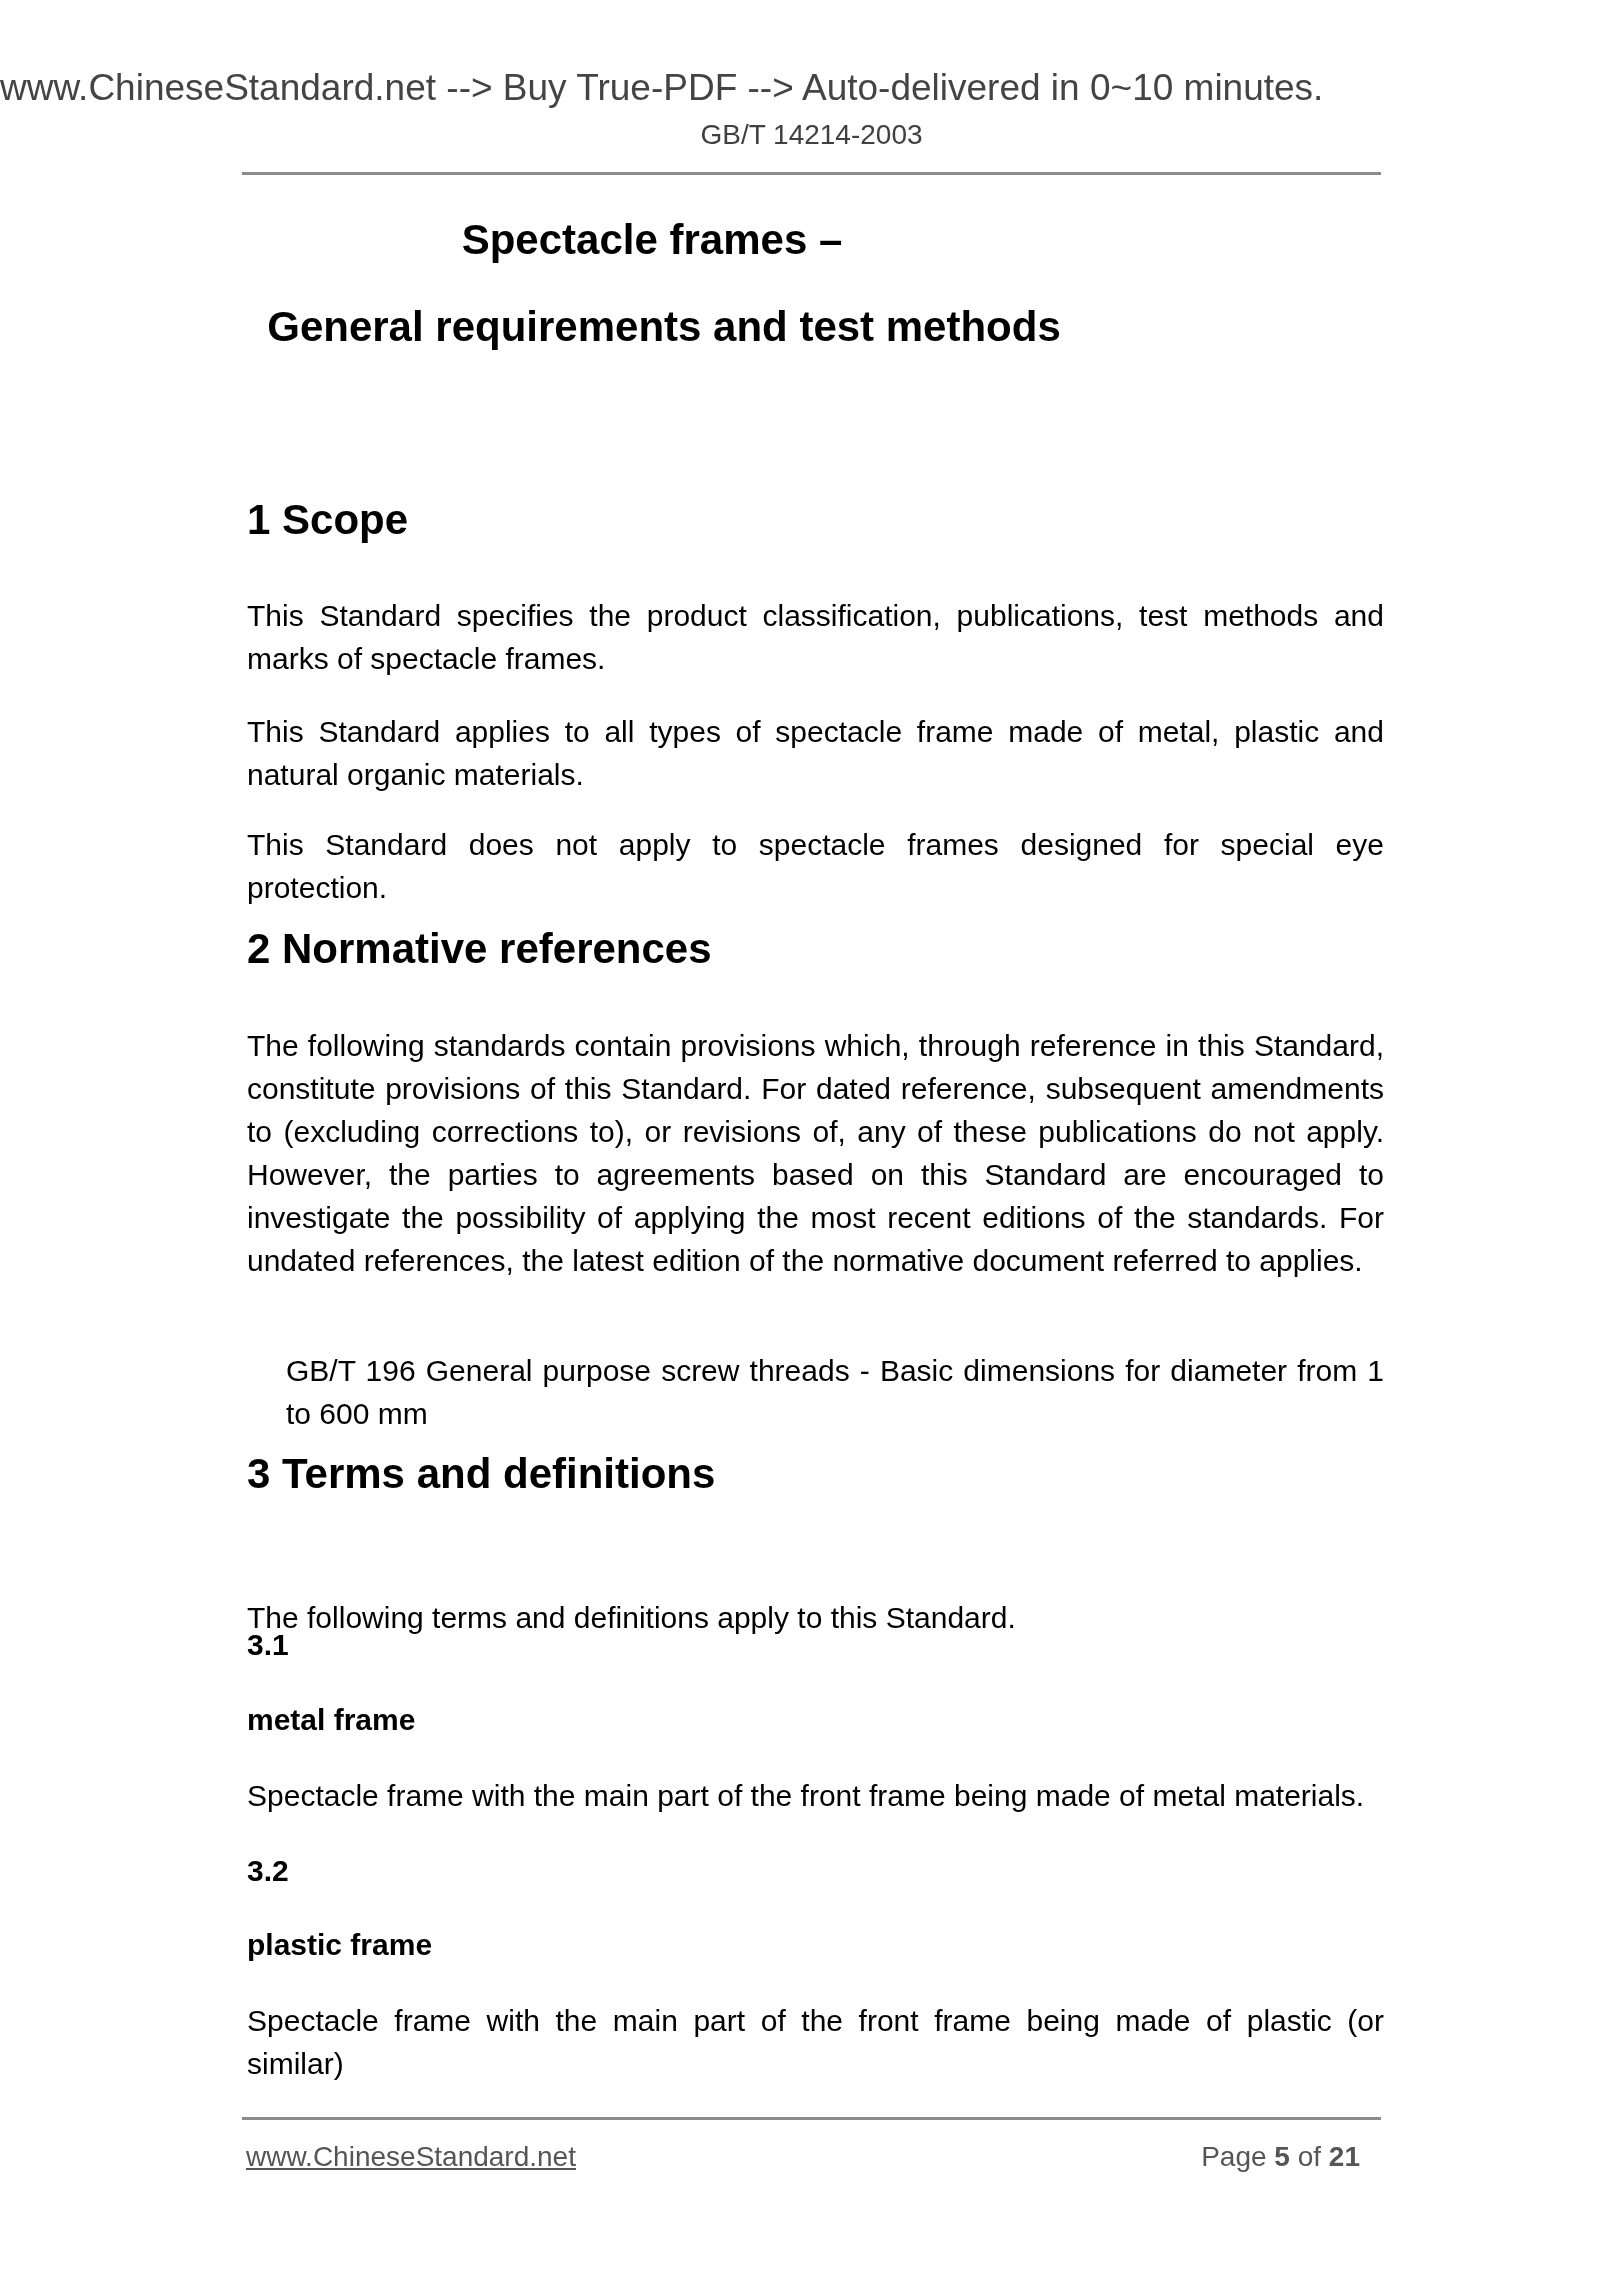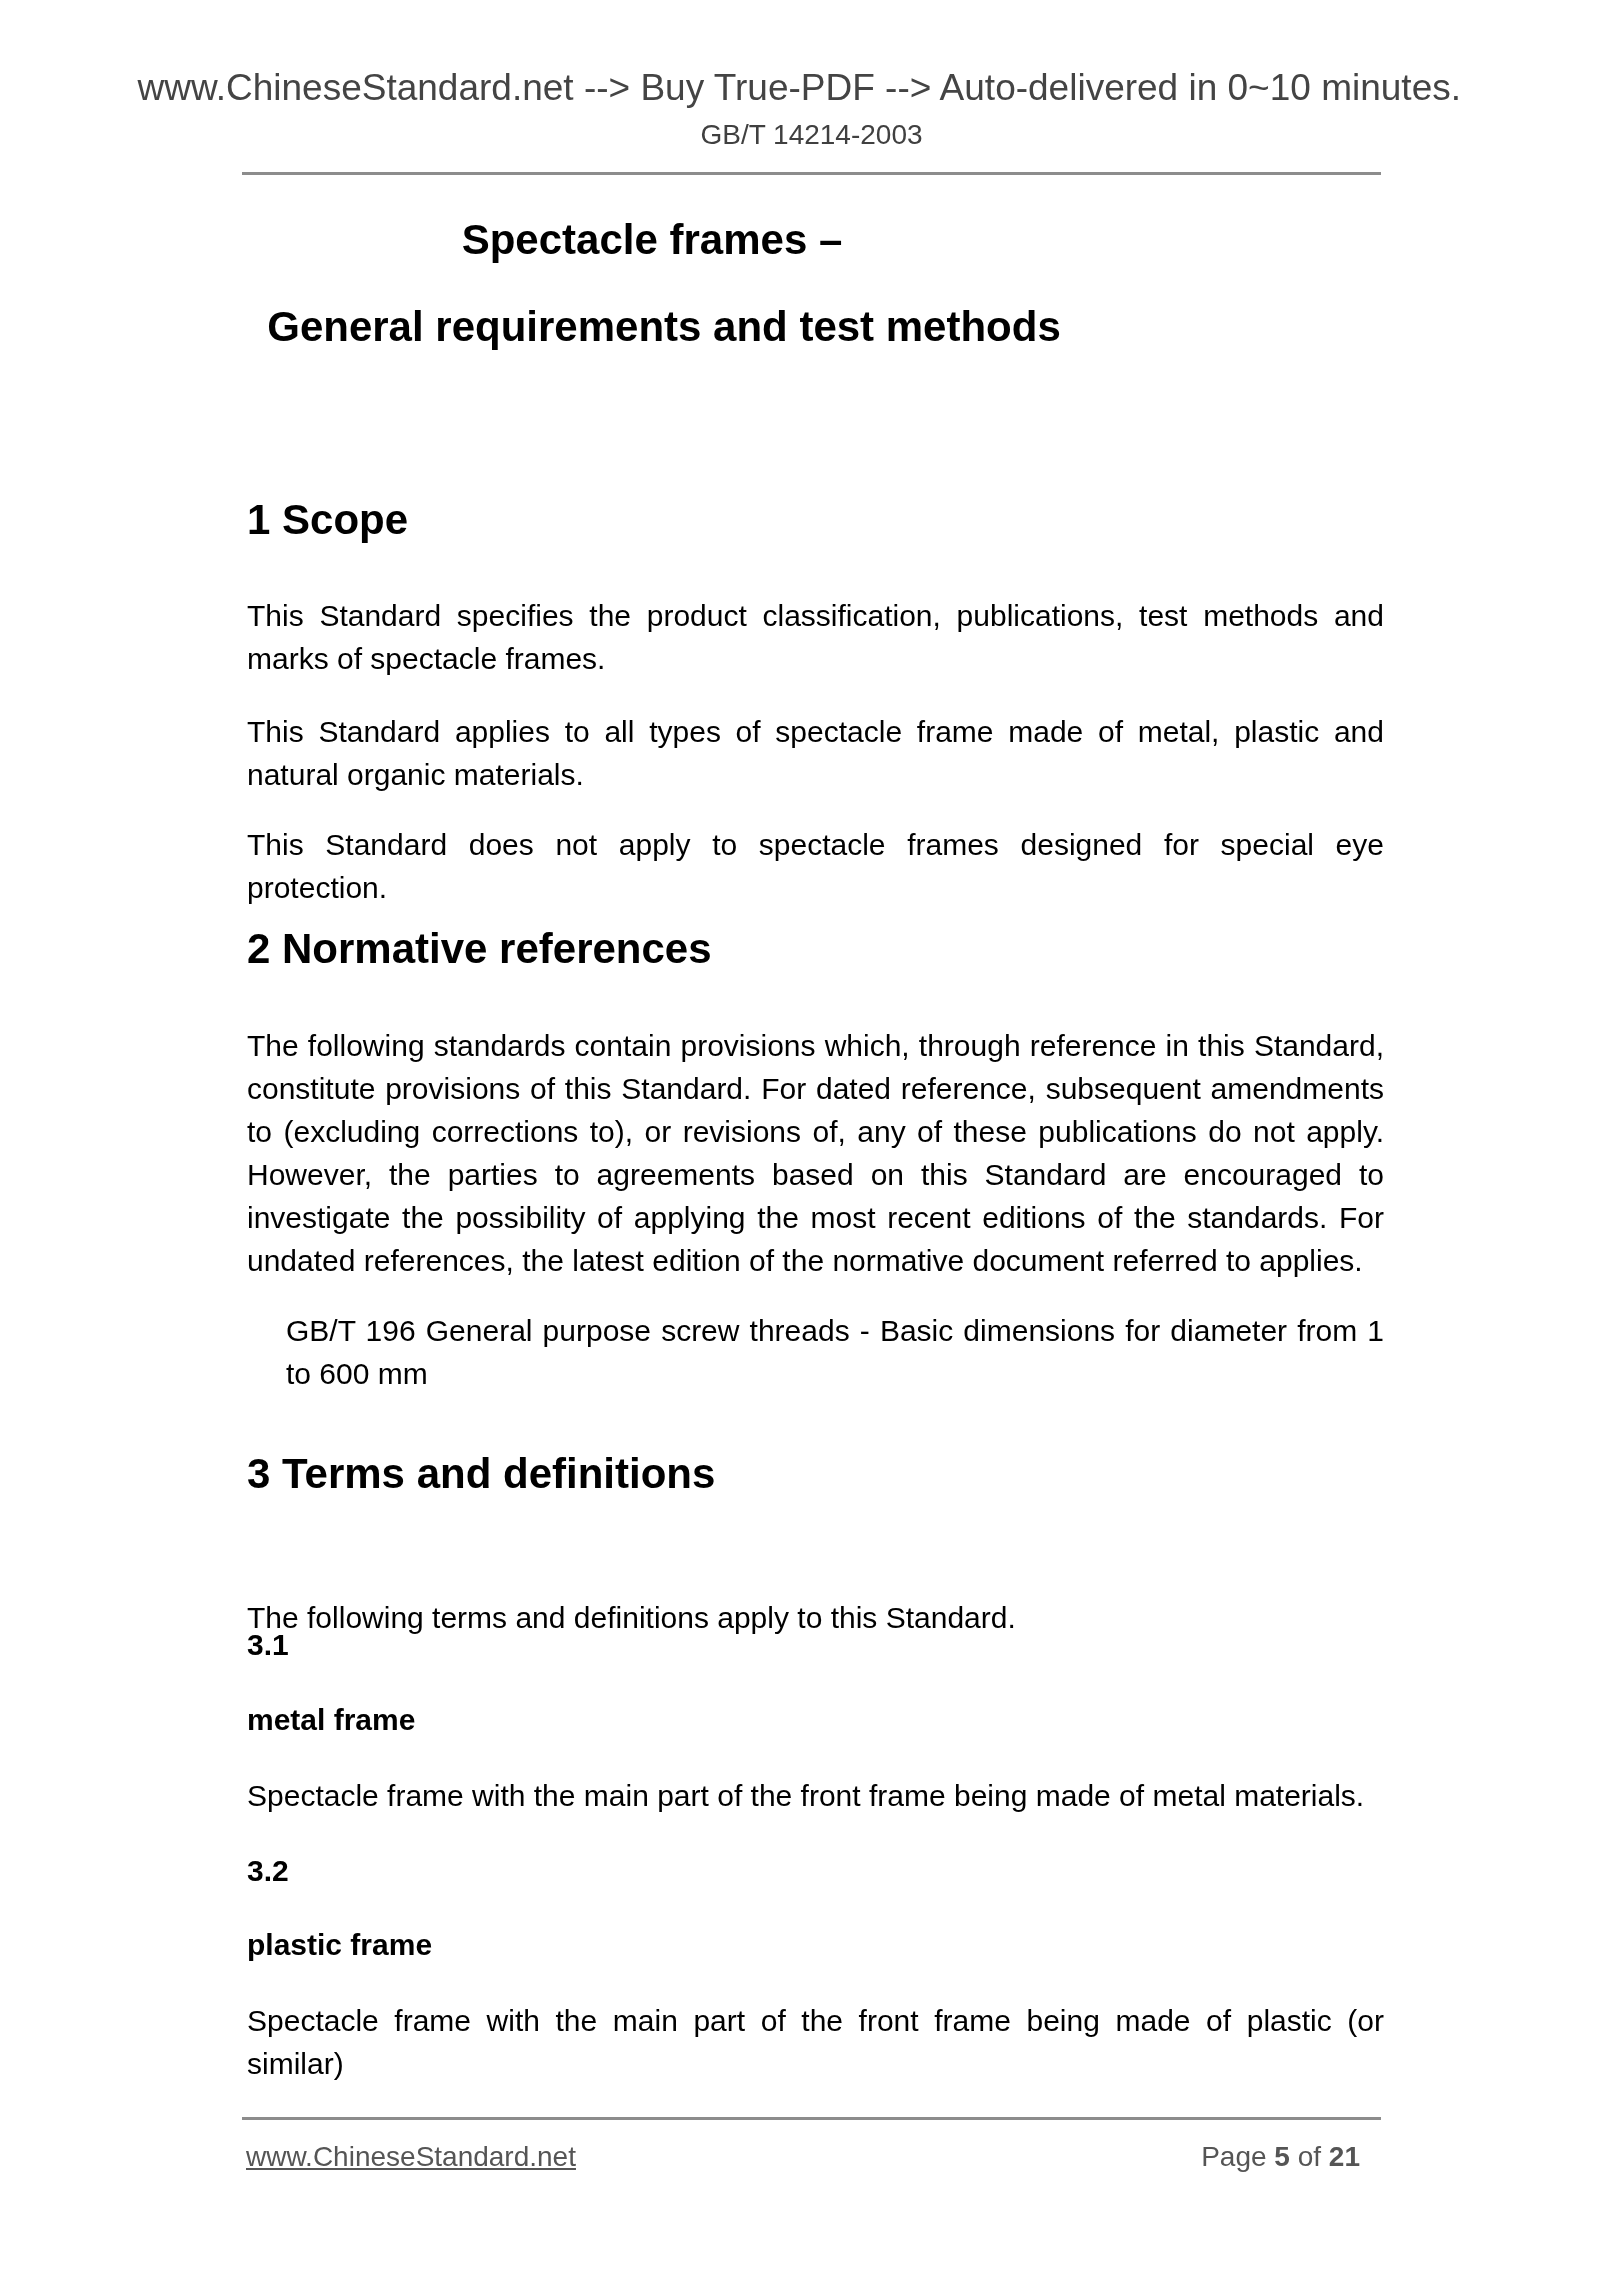--- a/index.html
+++ b/index.html
@@ -1,24 +1,24 @@
 <!DOCTYPE html>
 <html style="font-size:13.3px"><head>
 <meta charset="utf-8">
 <style>
   html, body { margin:0; padding:0; background:#ffffff; }
   body { width:1623px; height:2295px; position:relative; overflow:hidden; font-family:"Liberation Sans", sans-serif; color:#000; }
   .abs { position:absolute; }
-  .hdr1 { left:0; width:1461px; top:67px; text-align:right; font-size:37px; line-height:42px; color:#444444; }
+  .hdr1 { left:0; width:1461px; top:67px; text-align:left; font-size:37px; line-height:42px; color:#444444; }
   .hdr2 { left:0; width:1623px; top:118px; text-align:center; font-size:28px; line-height:33px; color:#404040; }
   .rule { left:242px; width:1139px; height:2.5px; background:#8c8c8c; }
   .title { left:0; width:1304px; text-align:center; font-size:42px; line-height:50px; font-weight:bold; }
   .h1 { left:247px; font-size:42px; line-height:50px; font-weight:bold; white-space:nowrap; }
   .p { left:247px; width:1137px; font-size:30px; line-height:43px; text-align:justify; }
-  .ref { left:286px; width:1098px; font-size:30px; line-height:43px; text-align:justify; }
+  .ref { left:286px; width:1098px; font-size:30px; line-height:43px; text-align:justify;margin-top:40px; }
   .term-num, .term-name { left:247px; font-size:30px; line-height:43px; font-weight:bold; white-space:nowrap; }
   .footer-link { left:246px; top:2140px; font-size:28px; line-height:33px; color:#555555; text-decoration:underline; cursor:pointer; }
   .footer-page { right:263px; top:2140px; font-size:28px; line-height:33px; color:#555555; white-space:nowrap; }
   .footer-page b { font-weight:bold; }
 </style>
 </head>
 <body>
 
 <div class="abs hdr1">www.ChineseStandard.net --&gt; Buy True-PDF --&gt; Auto-delivered in 0~10 minutes.</div>
 <div class="abs hdr2">GB/T 14214-2003</div>

